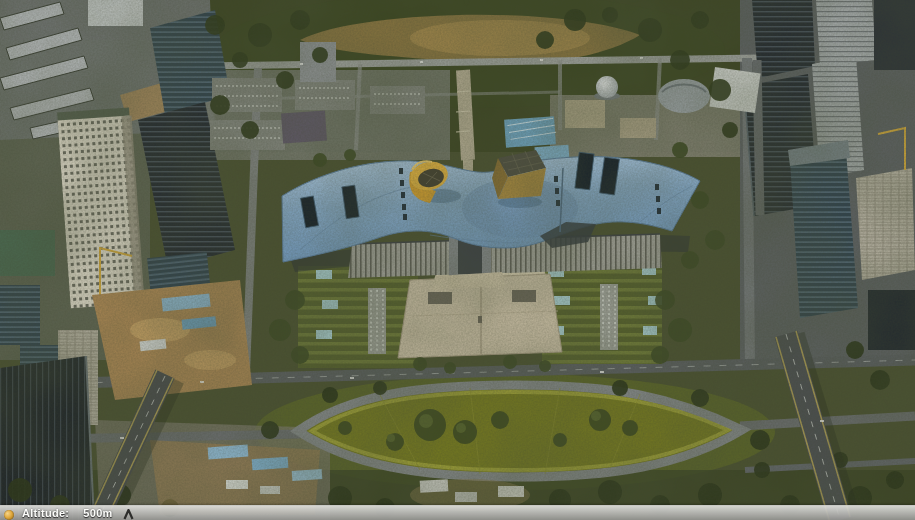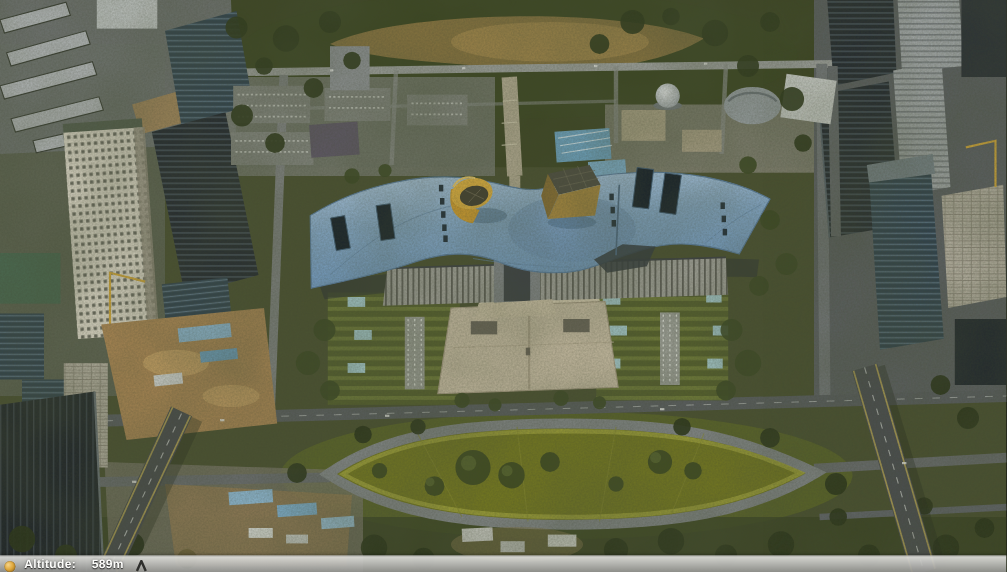--- a/index.html
+++ b/index.html
@@ -430,19 +430,19 @@
 
   <g>
     <rect width="915" height="520" filter="url(#blotch)" opacity="0.5"></rect>
     <rect width="915" height="520" filter="url(#grain)" opacity="0.45"></rect>
   </g>
 </svg>
 
 <div class="status-bar">
   <span class="status-ind"></span>
   <span class="alt-label">Altitude:</span>
-  <span class="alt-value">589m</span>
+  <span class="alt-value">500m</span>
   <svg class="peak-icon" width="11" height="11" viewBox="0 0 11 11">
     <path d="M1.5,10 L5.5,1 L9.5,10" fill="none" stroke="#2e2e2c" stroke-width="2.2" stroke-linejoin="round"></path>
   </svg>
 </div>
 
 </div>
 
 </body></html>

